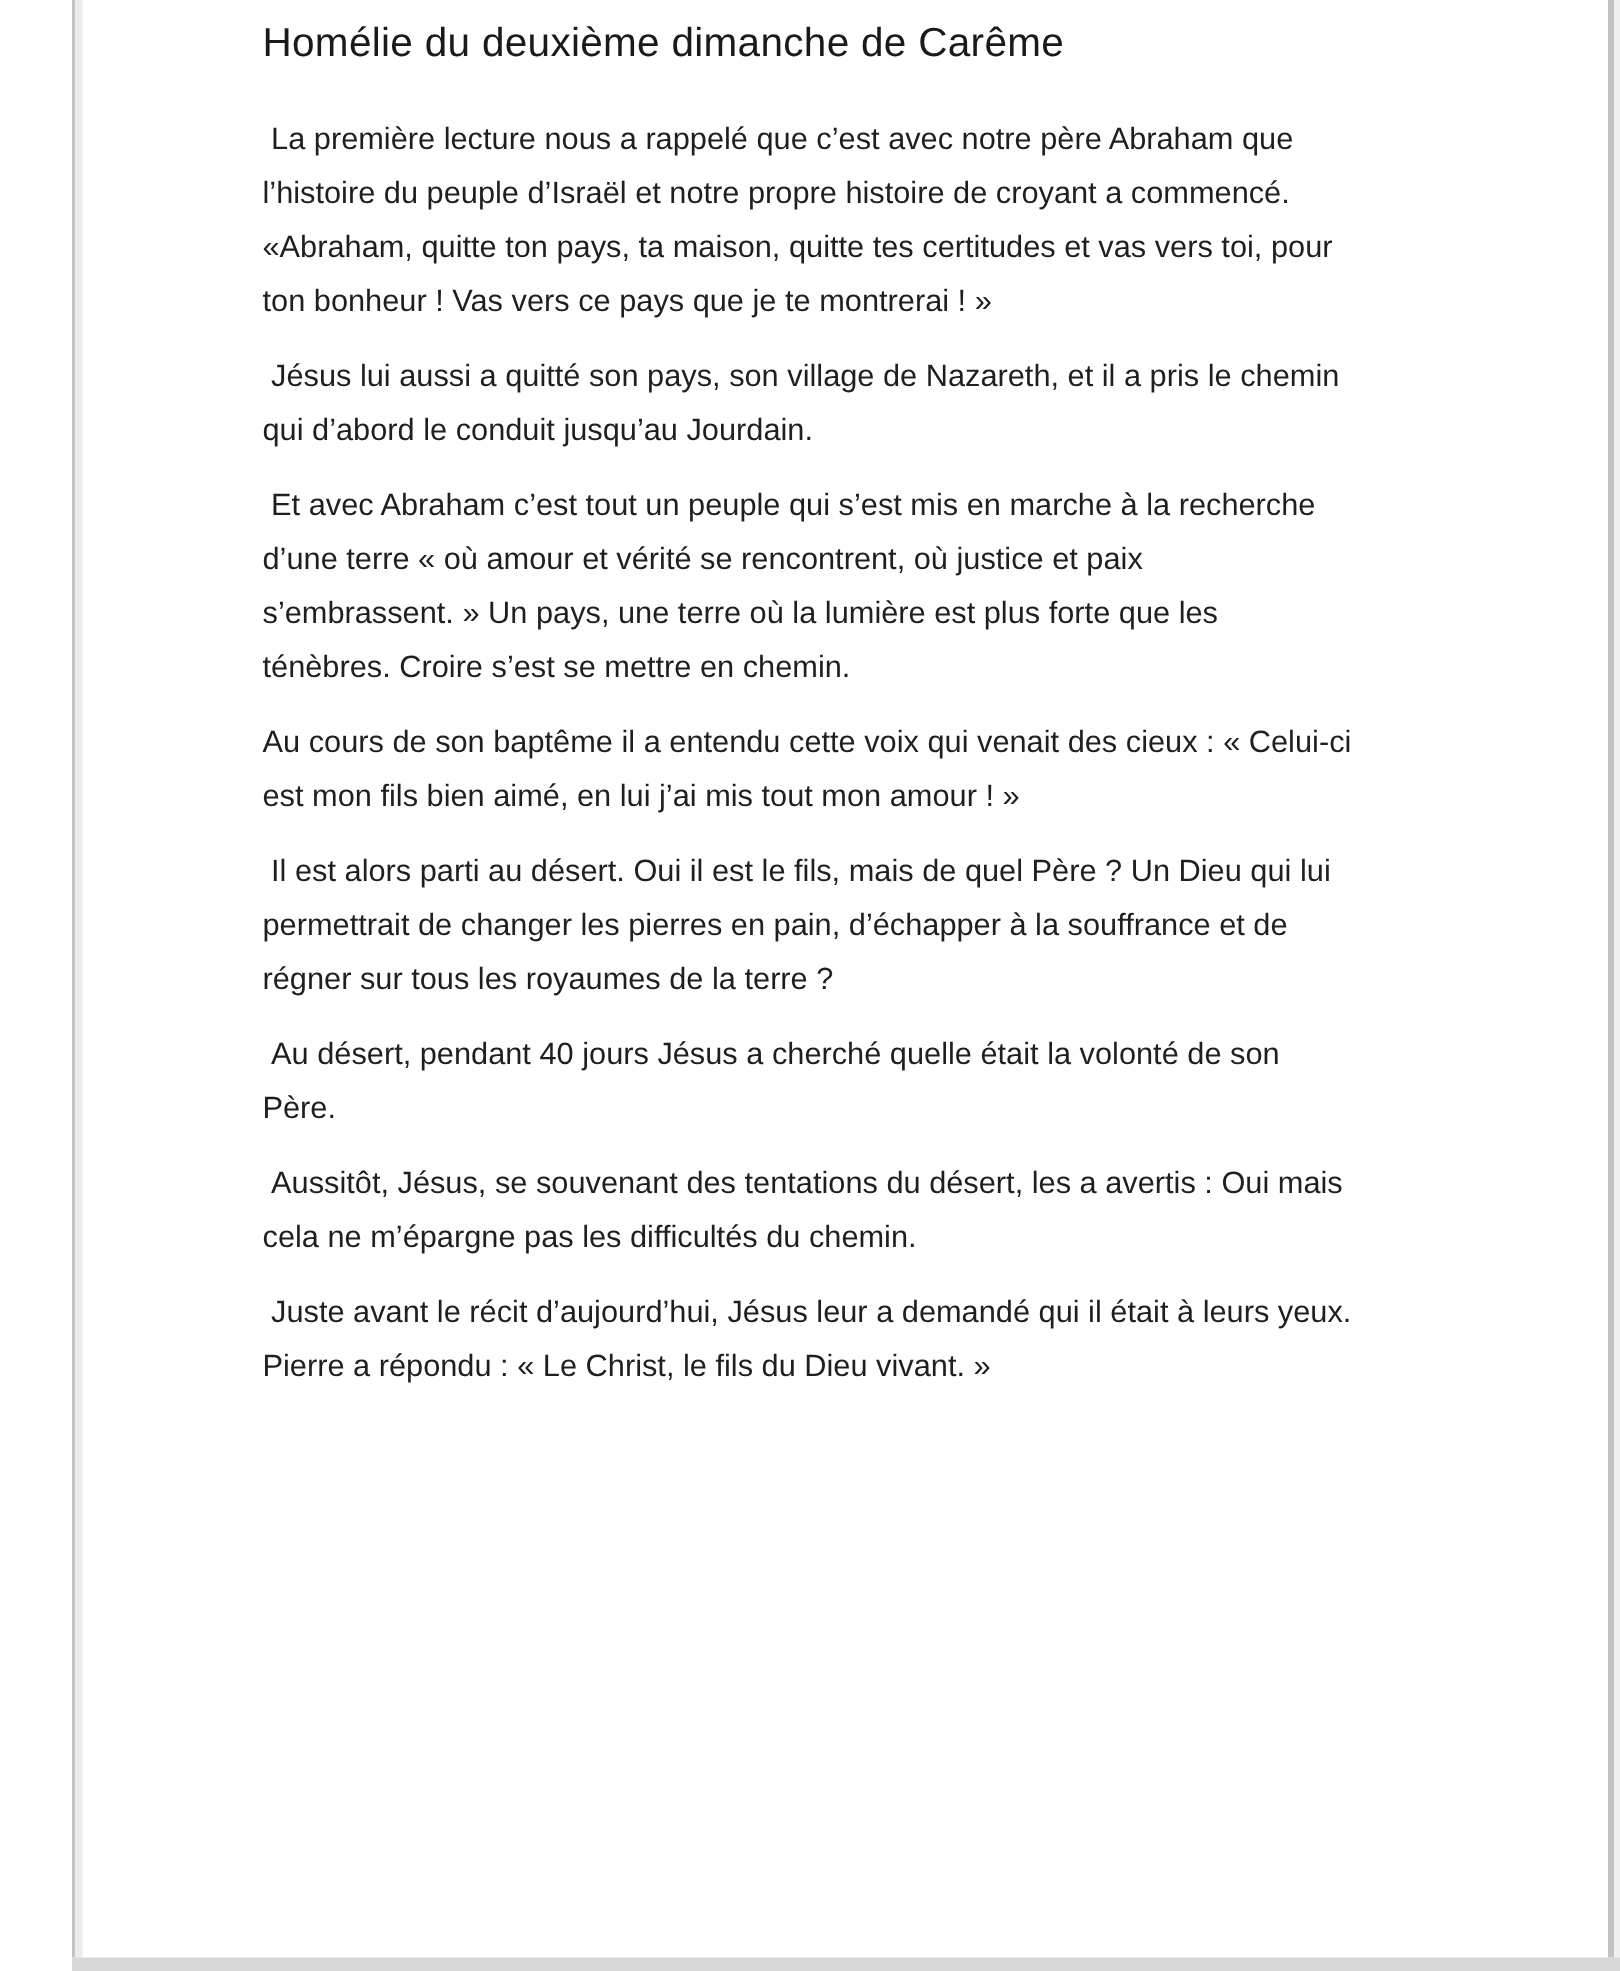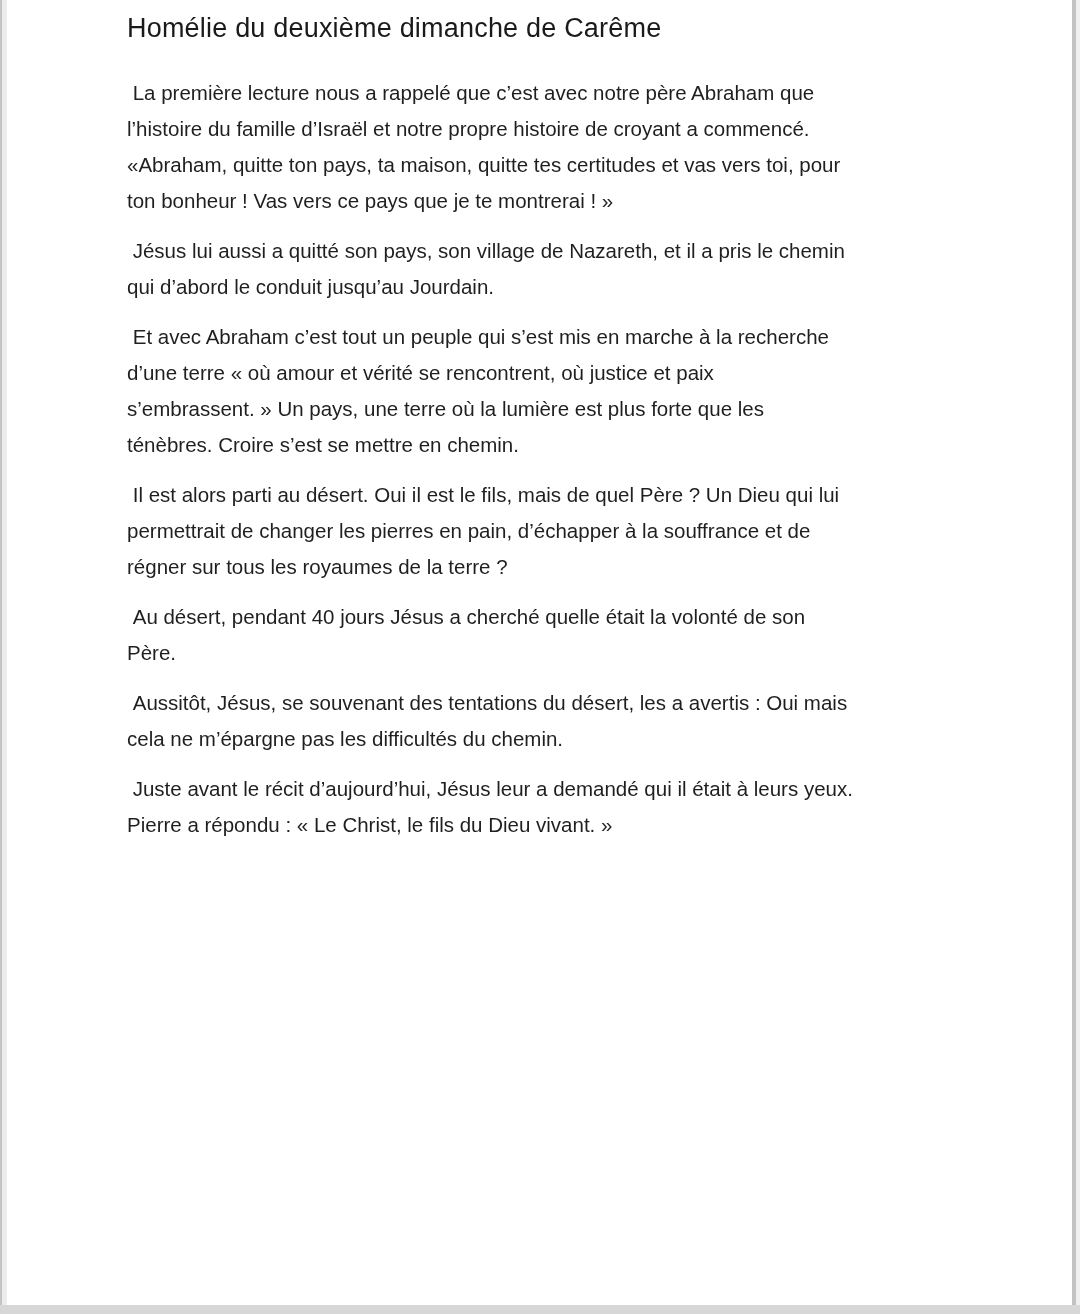--- a/index.html
+++ b/index.html
@@ -12,20 +12,21 @@
     height: 1314px;
     position: relative;
     overflow: hidden;
     font-family: "Liberation Sans", sans-serif;
     color: #1c1c1c;
   }
   .page {
     position: absolute;
     inset: 0;
     background: #ffffff;
+    margin-left: 48px;
   }
   
   .edge-left-line {
     position: absolute;
     left: 0; top: 0; bottom: 9px;
     width: 2px;
     background: #c4c4c4;
   }
   .edge-left-soft {
     position: absolute;
@@ -74,29 +75,31 @@
   }
 </style>
 </head>
 <body>
 
 <div class="page">
   <div class="content">
     <h1 class="doc-title">Homélie du deuxième dimanche de Carême</h1>
     <div>
         <p class="para"> La première lecture nous a rappelé que c’est avec notre père Abraham que
-l’histoire du famille d’Israël et notre propre histoire de croyant a commencé.
+l’histoire du peuple d’Israël et notre propre histoire de croyant a commencé.
 «Abraham, quitte ton pays, ta maison, quitte tes certitudes et vas vers toi, pour
 ton bonheur ! Vas vers ce pays que je te montrerai ! »</p>
         <p class="para"> Jésus lui aussi a quitté son pays, son village de Nazareth, et il a pris le chemin
 qui d’abord le conduit jusqu’au Jourdain.</p>
         <p class="para"> Et avec Abraham c’est tout un peuple qui s’est mis en marche à la recherche
 d’une terre « où amour et vérité se rencontrent, où justice et paix
 s’embrassent. » Un pays, une terre où la lumière est plus forte que les
 ténèbres. Croire s’est se mettre en chemin.</p>
+        <p class="para">Au cours de son baptême il a entendu cette voix qui venait des cieux : « Celui-ci
+est mon fils bien aimé, en lui j’ai mis tout mon amour ! »</p>
         <p class="para"> Il est alors parti au désert. Oui il est le fils, mais de quel Père ? Un Dieu qui lui
 permettrait de changer les pierres en pain, d’échapper à la souffrance et de
 régner sur tous les royaumes de la terre ?</p>
         <p class="para"> Au désert, pendant 40 jours Jésus a cherché quelle était la volonté de son
 Père.</p>
         <p class="para"> Aussitôt, Jésus, se souvenant des tentations du désert, les a avertis : Oui mais
 cela ne m’épargne pas les difficultés du chemin.</p>
         <p class="para"> Juste avant le récit d’aujourd’hui, Jésus leur a demandé qui il était à leurs yeux.
 Pierre a répondu : « Le Christ, le fils du Dieu vivant. »</p>
       </div>

